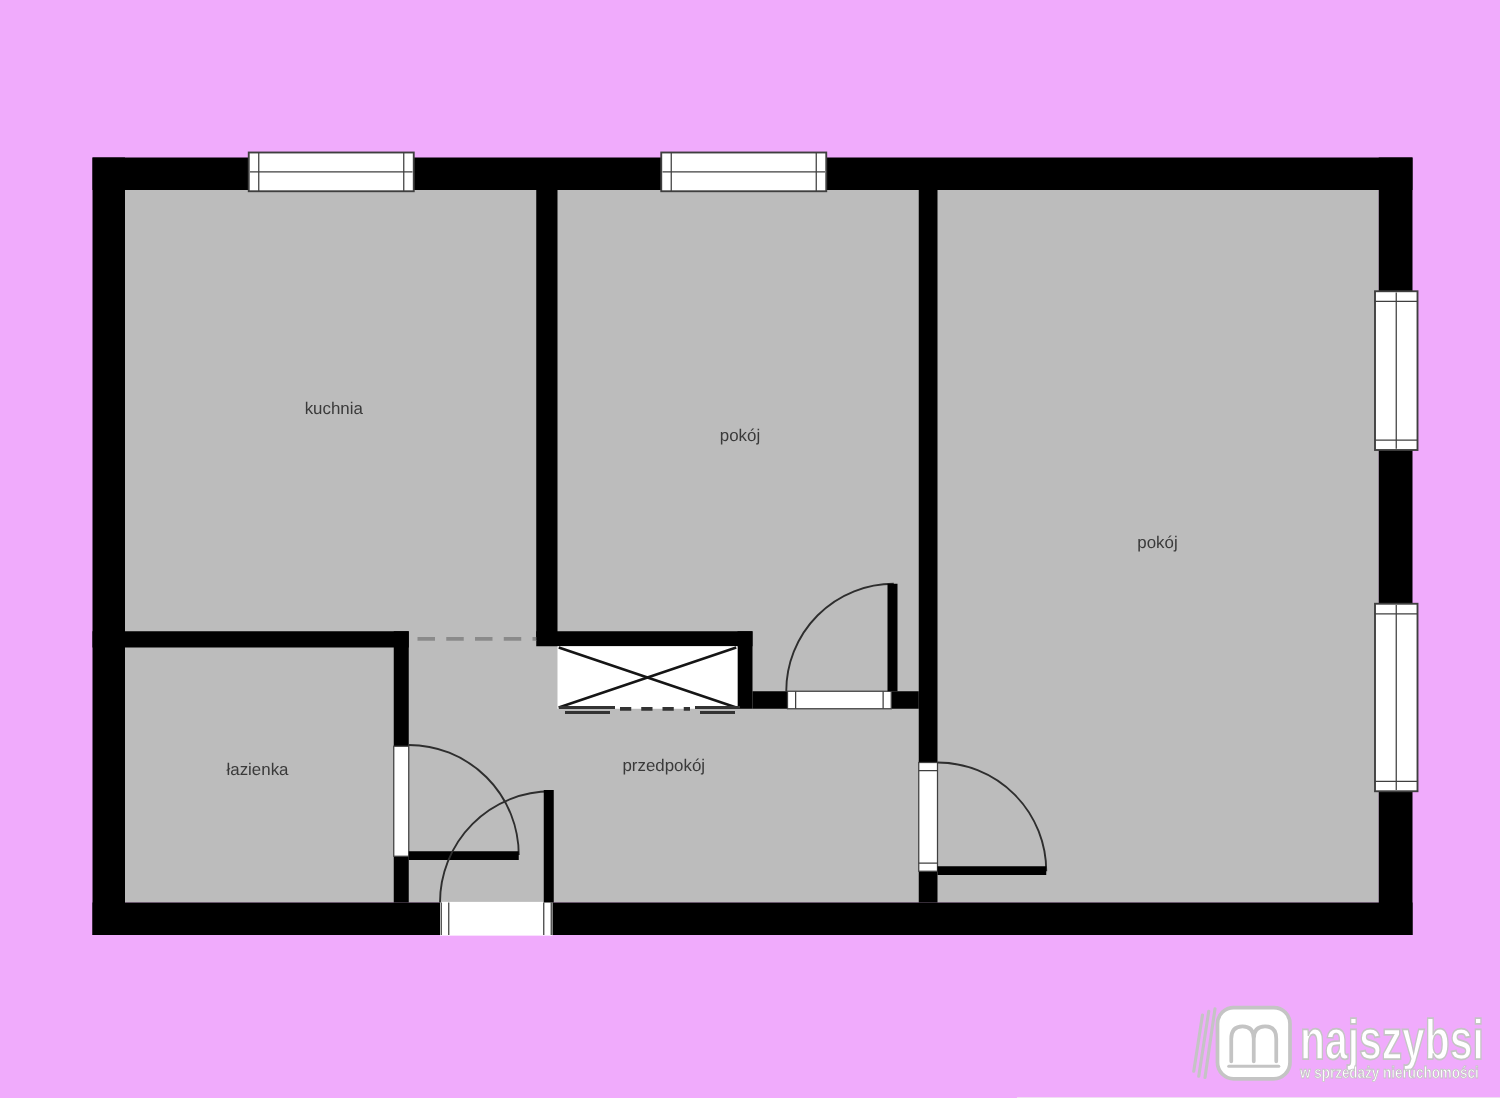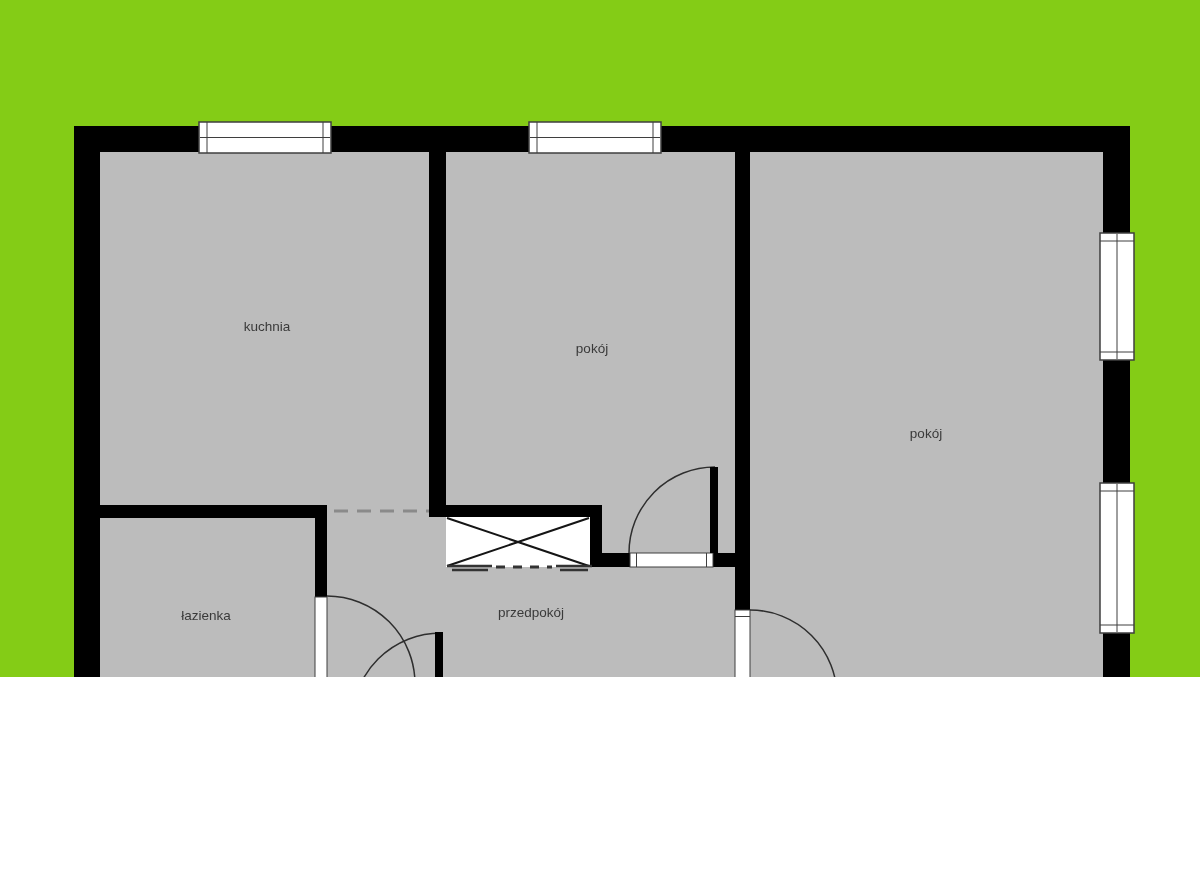--- a/index.html
+++ b/index.html
@@ -3,22 +3,22 @@
 <meta charset="utf-8">
 <style>
   html, body {
     margin: 0;
     padding: 0;
     background: #ffffff;
   }
   #stage {
     position: relative;
     width: 1200px;
-    height: 677px;
-    background: #84cc16;
+    height: 878px;
+    background: #f0abfc;
     overflow: hidden;
     font-family: "Liberation Sans", sans-serif;
   }
   #plan-svg {
     position: absolute;
     left: 0;
     top: 0;
   }
   .room-label {
     font-family: "Liberation Sans", sans-serif;

